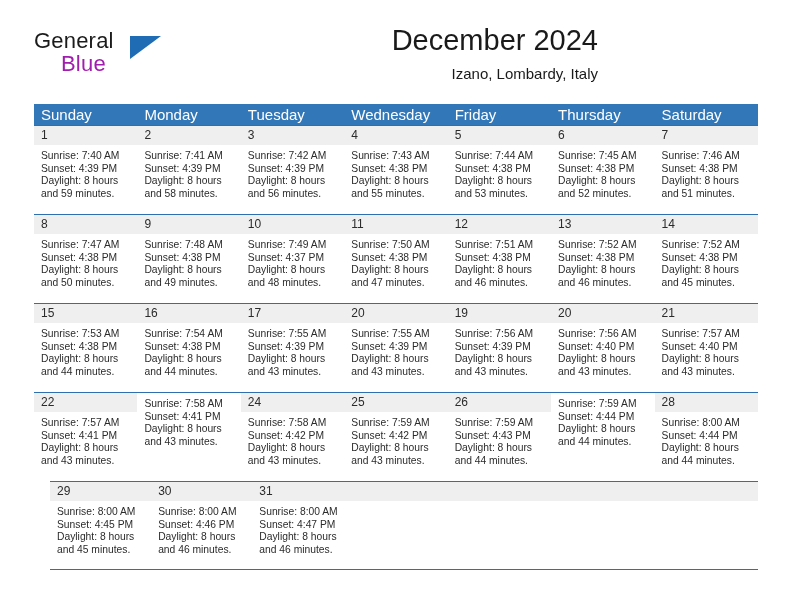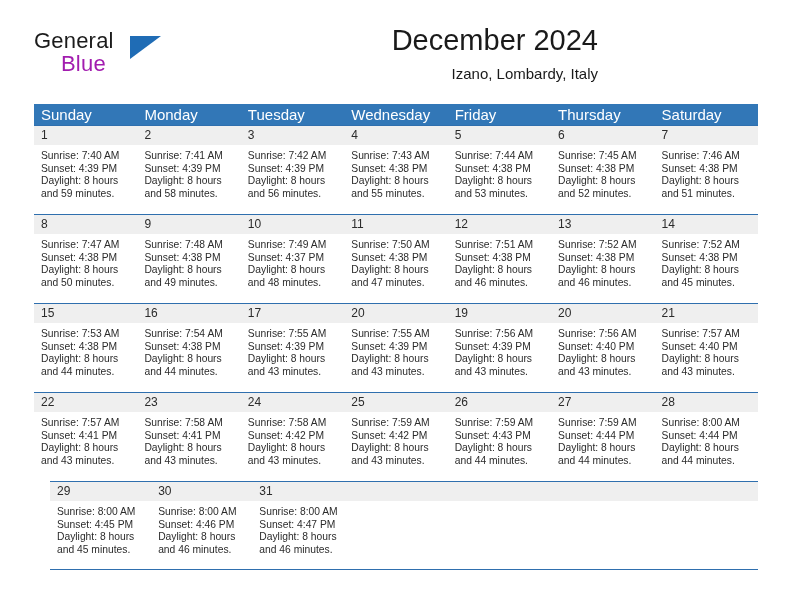--- a/index.html
+++ b/index.html
@@ -431,23 +431,20 @@
             <div class="day-number">22</div>
           </div>
         <div class="day-lines">
           <div class="day-line">Sunrise: 7:57 AM</div>
           <div class="day-line">Sunset: 4:41 PM</div>
           <div class="day-line">Daylight: 8 hours</div>
           <div class="day-line">and 43 minutes.</div>
         </div>
       </div>
       <div class="day-cell">
-        <div class="day-number-band">
-            <div class="day-number">23</div>
-          </div>
         <div class="day-lines">
           <div class="day-line">Sunrise: 7:58 AM</div>
           <div class="day-line">Sunset: 4:41 PM</div>
           <div class="day-line">Daylight: 8 hours</div>
           <div class="day-line">and 43 minutes.</div>
         </div>
       </div>
       <div class="day-cell">
         <div class="day-number-band">
             <div class="day-number">24</div>
@@ -475,23 +472,20 @@
             <div class="day-number">26</div>
           </div>
         <div class="day-lines">
           <div class="day-line">Sunrise: 7:59 AM</div>
           <div class="day-line">Sunset: 4:43 PM</div>
           <div class="day-line">Daylight: 8 hours</div>
           <div class="day-line">and 44 minutes.</div>
         </div>
       </div>
       <div class="day-cell">
-        <div class="day-number-band">
-            <div class="day-number">27</div>
-          </div>
         <div class="day-lines">
           <div class="day-line">Sunrise: 7:59 AM</div>
           <div class="day-line">Sunset: 4:44 PM</div>
           <div class="day-line">Daylight: 8 hours</div>
           <div class="day-line">and 44 minutes.</div>
         </div>
       </div>
       <div class="day-cell">
         <div class="day-number-band">
             <div class="day-number">28</div>

